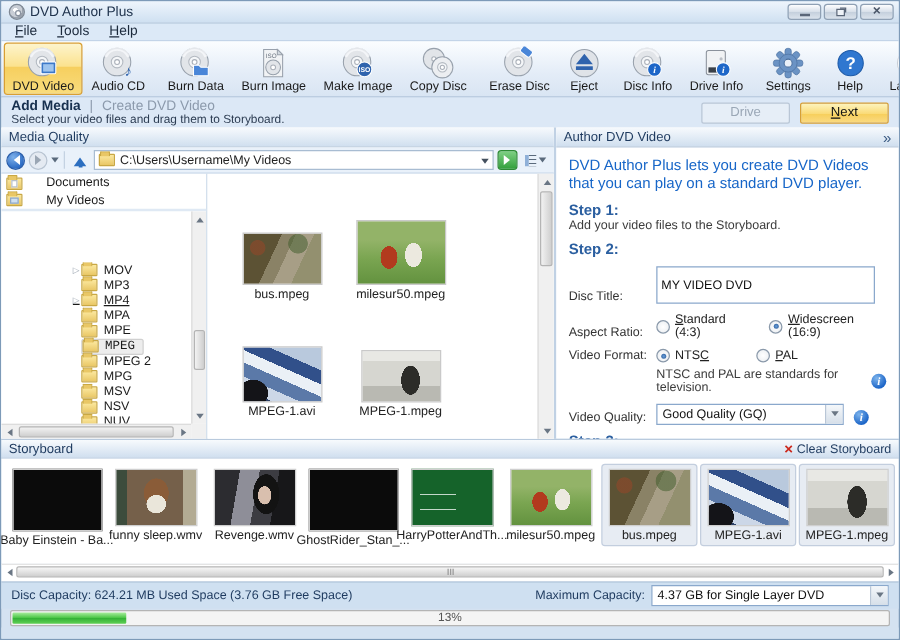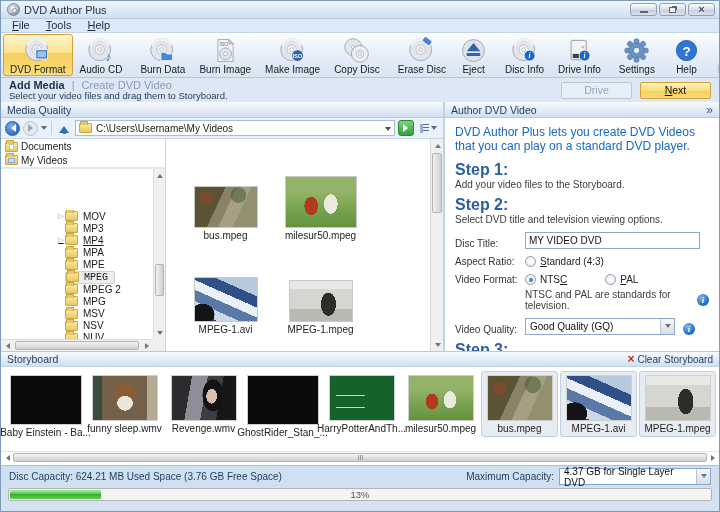--- a/index.html
+++ b/index.html
@@ -84,21 +84,21 @@
   .views-btn { width:22px; height:16px; display:flex; align-items:center; justify-content:center; gap:2px; }
   .views-lines { width:9px; height:9px; background:repeating-linear-gradient(#5a6a7c 0 1px, transparent 1px 3px); border-left:3px solid #8fb0d8; }
 
   
   .ex-body { flex:1; display:flex; min-height:0; }
   .ex-left { width:165px; border-right:1px solid #c6d6e8; display:flex; flex-direction:column; background:#fff; }
   .fav-pane { height:30px; border-bottom:2px solid #dfe9f4; padding:1px 0; }
   .tree-pane { flex:1; position:relative; overflow:hidden; }
   .tree-rows { position:absolute; top:1px; left:0; right:12px; bottom:12px; overflow:hidden;margin-top:40px; }
   .tree-row { height:12.2px; display:flex; align-items:center; font-size:10px; color:#1a1a1a; white-space:nowrap; }
-  .fav-row { height:13.5px; display:flex; align-items:center; font-size:10px; color:#1a1a1a; padding-left:4px; gap:3px; }
+  .fav-row { height:13.5px; display:flex; align-items:center; font-size:10px; color:#1a1a1a; padding-left:4px; gap:19px; }
   .tree-row .expander { width:8px; font-size:7px; color:#9aa4b0; text-align:center; }
   .tree-label { padding:0 2px; }
   .tree-row.selected .tree-sel { background:#ededed; border:1px solid #d0d0d0; border-radius:2px; display:flex; align-items:center; gap:3px; padding-right:4px; }
   .tree-sel { display:flex; align-items:center; gap:3px; }
 
   .folder { width:13px; height:10px; position:relative; background:linear-gradient(#fce9a0,#e9c766); border:1px solid #c9a844; border-radius:1px; flex:none; }
   .folder::before { content:""; position:absolute; top:-3px; left:0; width:6px; height:3px; background:#e9c766; border:1px solid #c9a844; border-bottom:none; border-radius:1px 1px 0 0; }
   .folder.videos::after { content:""; position:absolute; inset:2px 2px 1px 2px; background:#cfe0f2; border:1px solid #8fa8c6; }
   .folder.docs::after { content:""; position:absolute; inset:1px 3px 1px 3px; background:#fff; border:1px solid #b8c0ca; }
 
@@ -150,25 +150,25 @@
       radial-gradient(ellipse 15% 30% at 62% 46%, #d9bfae 0 55%, transparent 56%),
       radial-gradient(ellipse 28% 62% at 64% 44%, #131313 0 58%, transparent 59%),
       linear-gradient(100deg,#2c2c30 0 28%,#8e8e98 28% 50%,#3c3c42 50% 72%,#171719 72% 100%); }
   .th-green { background:
       repeating-linear-gradient(180deg, transparent 0 6px, rgba(255,255,255,.75) 6px 7px, transparent 7px 12px) 18% 55% / 45% 45% no-repeat,
       #15632a; }
 
   
   .author-body { flex:1; padding:7px 10px 0 10px; overflow:hidden; }
   .intro { font-size:12px; color:#1766c8; line-height:14px; margin-bottom:8px; }
-  .step-title { font-size:16px; font-weight:bold; color:#2b5fa0; margin-top:6px; }
+  .step-title { font-size:12px; font-weight:bold; color:#2b5fa0; margin-top:6px; }
   .step-text { font-size:10px; color:#3c3c3c; margin-bottom:2px; }
   .form-row { display:flex; align-items:flex-end; margin-top:7px; }
   .form-label { width:70px; font-size:10px; color:#333; flex:none; }
-  .disc-input { width:175px; height:17px; border:1px solid #8aa8cc; font-size:10px; padding:0 3px; font-family:"Liberation Sans",sans-serif; color:#111; }
+  .disc-input { width:175px; height:30px; border:1px solid #8aa8cc; font-size:10px; padding:0 3px; font-family:"Liberation Sans",sans-serif; color:#111; }
   .radio-opt { display:flex; align-items:center; gap:4px; font-size:10px; color:#222; }
   .radio { width:11px; height:11px; border-radius:50%; border:1px solid #8a99aa; background:radial-gradient(#fff,#e8ecf0); position:relative; flex:none; }
   .radio.checked::after { content:""; position:absolute; inset:2.5px; border-radius:50%; background:radial-gradient(#6aa0dc,#20508e); }
   .radio-opt u { text-decoration:underline; }
   .note-row { font-size:10px; color:#3c3c3c; margin:4px 0 2px 70px; display:flex; align-items:center; gap:5px; }
   .info-i { width:12px; height:12px; border-radius:50%; background:radial-gradient(circle at 35% 30%, #7db4ec, #1d66c8 70%); color:#fff;
             font-size:9px; font-family:"Liberation Serif",serif; font-style:italic; font-weight:bold;
             display:flex; align-items:center; justify-content:center; flex:none; }
   .fake-select { height:17px; border:1px solid #8aa8cc; background:#fff; display:flex; align-items:center; font-size:10px; color:#111; padding-left:4px; }
   .fs-caret { margin-left:auto; width:14px; height:15px; background:linear-gradient(#f4f7fa,#d6dfe9); border-left:1px solid #b9c6d6;
@@ -190,21 +190,21 @@
   .sb-scrollrow .thumbh { position:absolute; top:1px; left:12px; right:12px; height:9px; background:linear-gradient(#f6f6f6,#cfcfcf); border:1px solid #b4b4b4; border-radius:2px;
                           display:flex; align-items:center; justify-content:center; gap:2px; }
   .grip-dot { width:1px; height:5px; background:#9a9a9a; box-shadow:2px 0 0 #9a9a9a, 4px 0 0 #9a9a9a; margin-right:4px; }
   .hs-arrow { position:absolute; top:0; width:12px; height:11px; display:flex; align-items:center; justify-content:center; }
 
   
   .statusbar { height:22px; background:#cfe0f1; border-top:1px solid #aabfd6; display:flex; align-items:center; padding:0 8px; }
   .cap-text { font-size:10px; color:#1e3a5f; }
   .max-cap { margin-left:auto; display:flex; align-items:center; gap:5px; }
   .max-cap-label { font-size:10px; color:#1e3a5f; }
-  .max-select { width:152px;justify-content:space-between; }
+  .max-select { width:190px;justify-content:space-between; }
   .progress-row { height:15px; padding:1px 7px; }
   .progress-track { position:relative; height:13px; background:#f4f4f4; border:1px solid #b4b4b4; border-radius:2px; }
   .progress-fill { position:absolute; left:1px; top:1px; bottom:1px; border-radius:1px;
                    background:linear-gradient(#a8ec9e,#4fc84a 45%,#2fae33 46%,#5fd055); }
   .progress-label { position:absolute; inset:0; display:flex; align-items:center; justify-content:center; font-size:9.5px; color:#555; }
   .bottom-pad { height:9px; background:#d4e2f1; }
 </style>
 </head>
 <body>
 
@@ -237,21 +237,21 @@
         <span class="ticon">
           <svg width="27" height="27" viewBox="0 0 32 32">
     <circle cx="15" cy="15" r="13" fill="#e2e5e9" stroke="#98a1ac"></circle>
     <path d="M4 10 A12 12 0 0 1 26 10" fill="none" stroke="#f7f9fb" stroke-width="3" opacity=".8"></path>
     <circle cx="15" cy="15" r="5.5" fill="#f4f6f8" stroke="#b3b9c1"></circle>
     <circle cx="15" cy="15" r="2.3" fill="#fff" stroke="#a9afb8"></circle>
             <rect x="14" y="15" width="14" height="11" rx="1" fill="#3c78c8" stroke="#fff"></rect>
             <rect x="16" y="17" width="10" height="7" fill="#9ec4ee"></rect>
           </svg>
         </span>
-        <span class="tlabel">DVD Format</span>
+        <span class="tlabel">DVD Video</span>
       </div>
       <div class="tool-btn">
         <span class="ticon">
           <svg width="27" height="27" viewBox="0 0 32 32">
     <circle cx="15" cy="15" r="13" fill="#e2e5e9" stroke="#98a1ac"></circle>
     <path d="M4 10 A12 12 0 0 1 26 10" fill="none" stroke="#f7f9fb" stroke-width="3" opacity=".8"></path>
     <circle cx="15" cy="15" r="5.5" fill="#f4f6f8" stroke="#b3b9c1"></circle>
     <circle cx="15" cy="15" r="2.3" fill="#fff" stroke="#a9afb8"></circle>
             <text x="22" y="28" font-size="14" fill="#2f63ad" font-weight="bold">♪</text>
           </svg>
@@ -615,33 +615,36 @@
     <div class="author">
       <div class="panel-header">
         <span>Author DVD Video</span>
         <span class="chev">»</span>
       </div>
       <div class="author-body">
         <div class="intro">DVD Author Plus lets you create DVD Videos that you can play on a standard DVD player.</div>
         <div class="step-title">Step 1:</div>
         <div class="step-text">Add your video files to the Storyboard.</div>
         <div class="step-title">Step 2:</div>
-        <div class="step-text">Select DVD title and television viewing options.</div>
 
         <div class="form-row">
           <span class="form-label">Disc Title:</span>
           <input class="disc-input" value="MY VIDEO DVD" style="">
         </div>
 
         <div class="form-row">
           <span class="form-label">Aspect Ratio:</span>
           <span id="aspect-opts" style="display:flex; gap:14px;">
               <span class="radio-opt">
                 <span class="radio"></span>
                 <span><u>S</u>tandard (4:3)</span>
+              </span>
+              <span class="radio-opt">
+                <span class="radio checked"></span>
+                <span><u>W</u>idescreen (16:9)</span>
               </span>
             </span>
         </div>
 
         <div class="form-row">
           <span class="form-label">Video Format:</span>
           <span id="format-opts" style="display:flex; gap:38px;">
               <span class="radio-opt">
                 <span class="radio checked"></span>
                 <span>NTS<u>C</u></span>

